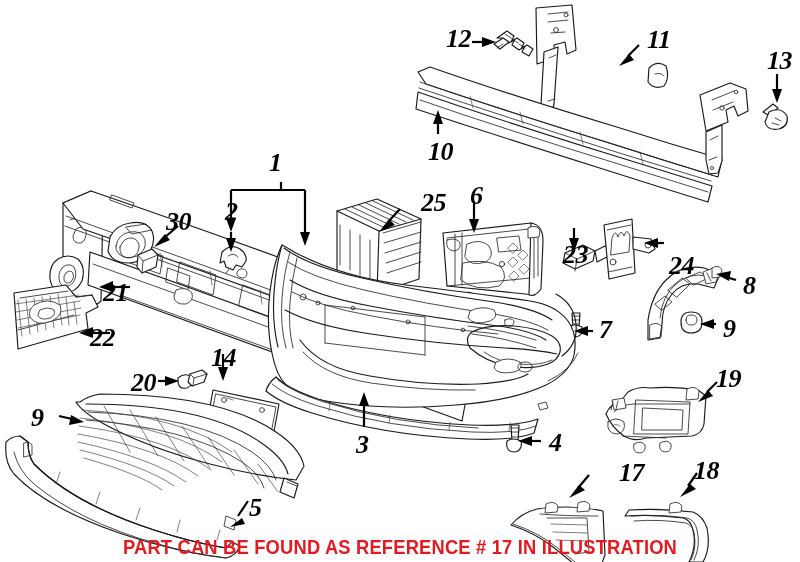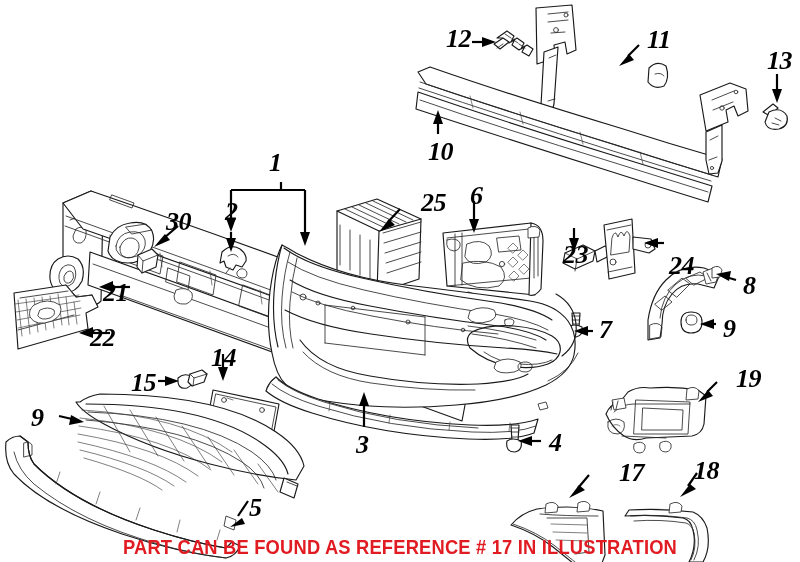--- a/index.html
+++ b/index.html
@@ -516,25 +516,25 @@
   <div class="callout-num" style="left:249px; top:495px;">5</div>
   <div class="callout-num" style="left:470px; top:183px;">6</div>
   <div class="callout-num" style="left:599px; top:317px;">7</div>
   <div class="callout-num" style="left:743px; top:273px;">8</div>
   <div class="callout-num" style="left:723px; top:316px;">9</div>
   <div class="callout-num" style="left:428px; top:139px;">10</div>
   <div class="callout-num" style="left:647px; top:27px;">11</div>
   <div class="callout-num" style="left:446px; top:26px;">12</div>
   <div class="callout-num" style="left:767px; top:48px;">13</div>
   <div class="callout-num" style="left:211px; top:345px;">14</div>
-  <div class="callout-num" style="left:131px; top:370px;">15</div>
+  <div class="callout-num" style="left:131px; top:370px;">20</div>
   <div class="callout-num" style="left:31px;  top:405px;">9</div>
   <div class="callout-num" style="left:586px; top:460px;margin-left:33px;">17</div>
   <div class="callout-num" style="left:694px; top:458px;">18</div>
-  <div class="callout-num" style="left:716px; top:366px;margin-left:20px;">19</div>
+  <div class="callout-num" style="left:716px; top:366px;">19</div>
   <div class="callout-num" style="left:166px; top:209px;">30</div>
   <div class="callout-num" style="left:103px; top:280px;">21</div>
   <div class="callout-num" style="left:83px;  top:325px;margin-left:7px;">22</div>
   <div class="callout-num" style="left:563px; top:210px;margin-top:32px;">23</div>
   <div class="callout-num" style="left:669px; top:229px;margin-top:24px;">24</div>
   <div class="callout-num" style="left:421px; top:190px;">25</div>
 
   <div class="caption-bar" style="top:536px; color:#e11b22;">PART CAN BE FOUND AS REFERENCE # 17 IN ILLUSTRATION</div>
 
 </div>

